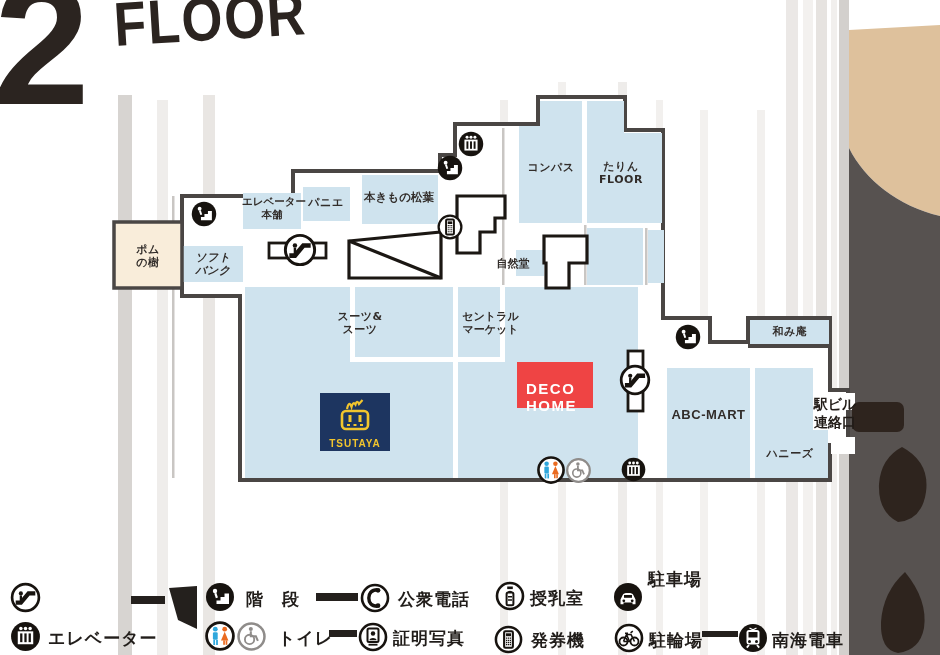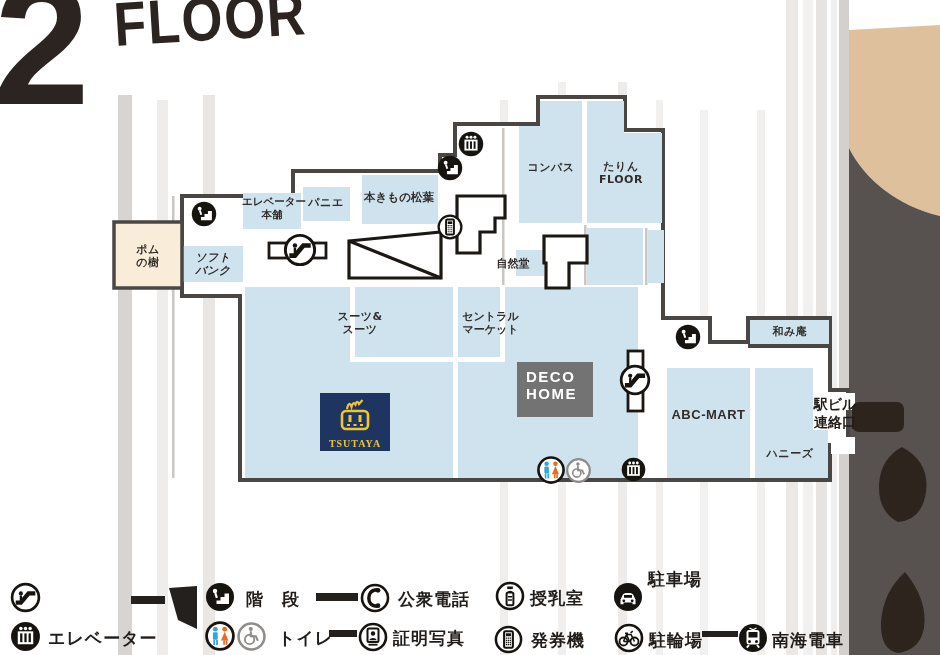--- a/index.html
+++ b/index.html
@@ -9,28 +9,28 @@
   .lbl{position:absolute;font-weight:bold;color:#322d2a;text-align:center;
        line-height:1.2;font-size:11px;letter-spacing:.5px;}
   .lbl div{white-space:nowrap;}
   .icn{position:absolute;}
   .title-num{position:absolute;left:-6px;top:-42px;font-size:172px;line-height:1;
              font-weight:bold;color:#2b2420;font-family:"Liberation Sans",sans-serif;}
   .title-word{position:absolute;left:112px;top:-6px;font-size:62px;line-height:1;
               font-weight:bold;color:#2b2420;letter-spacing:2px;
               transform:rotate(-3.5deg) scaleX(.85);transform-origin:left top;
               font-family:"Liberation Sans",sans-serif;}
-  .brand-deco{position:absolute;left:517px;top:362px;width:76px;height:55px;
-              background:#737373;color:#fff;font-weight:bold;font-size:15px;
-              line-height:1.15;letter-spacing:1.5px;padding:6px 0 0 9px;
+  .brand-deco{position:absolute;left:517px;top:362px;width:76px;height:46px;
+              background:#ef4444;color:#fff;font-weight:bold;font-size:15px;
+              line-height:1.15;letter-spacing:1.5px;padding:18px 0 0 9px;
               box-sizing:border-box;font-family:"Liberation Sans",sans-serif;}
   .brand-tsutaya{position:absolute;left:320px;top:393px;width:70px;height:58px;
               background:#1d3560;box-sizing:border-box;}
   .brand-tsutaya .tt{color:#f2c52d;font-weight:bold;font-size:10px;letter-spacing:1px;
-              text-align:center;margin-top:-3px;font-family:Liberation Serif, serif;}
+              text-align:center;margin-top:-3px;font-family:Liberation Sans, sans-serif;}
   .leg-label{position:absolute;font-weight:bold;color:#211d1a;font-size:17px;
              letter-spacing:1px;white-space:nowrap;}
   .station-link{position:absolute;left:812px;top:396px;width:46px;font-size:14px;
              font-weight:bold;color:#221c18;text-align:center;line-height:1.25;}
   .abc{font-size:13px;letter-spacing:.5px;font-family:"Liberation Sans",sans-serif;}
 </style>
 </head>
 <body>
 
 <svg width="0" height="0" style="position:absolute">

